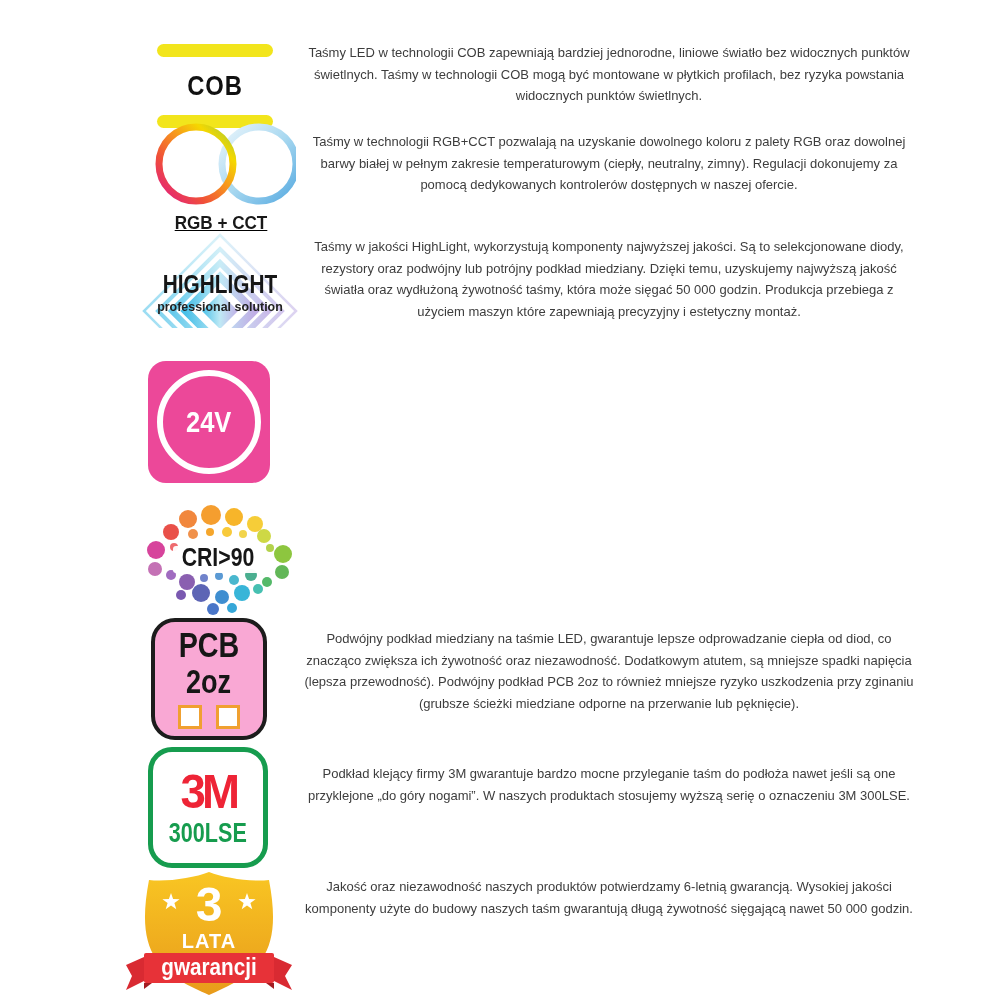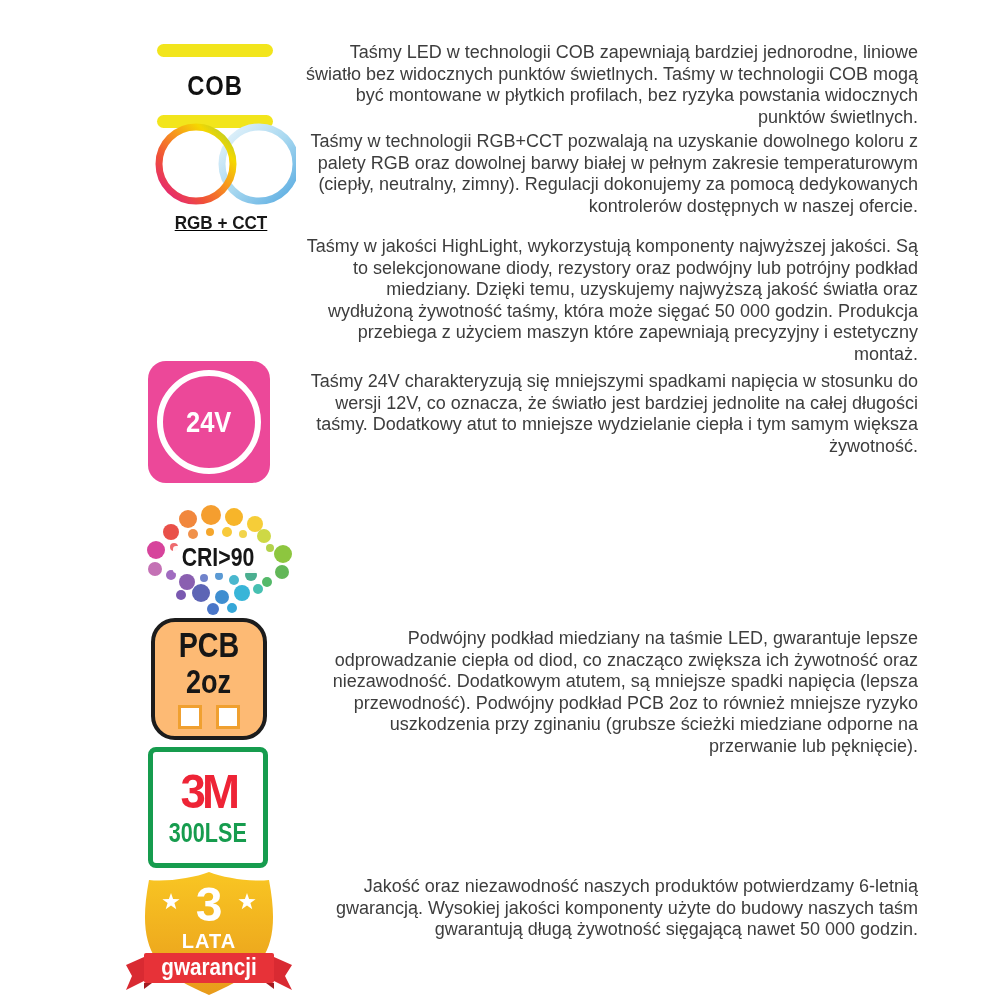--- a/index.html
+++ b/index.html
@@ -1,19 +1,19 @@
 <!DOCTYPE html>
 <html><head>
 <meta charset="utf-8">
 <style>
   html,body{margin:0;padding:0;background:#fff;}
   .page{position:relative;width:1000px;height:1000px;background:#fff;overflow:hidden;
         font-family:"Liberation Sans",sans-serif;}
-  .para{position:absolute;left:300px;width:618px;font-size:18px;line-height:21.5px;
-        color:#3d3d3d;text-align:right;}
+  .para{position:absolute;left:300px;width:618px;font-size:13px;line-height:21.5px;
+        color:#3d3d3d;text-align:center;}
   
   .cob-box{position:absolute;left:157px;top:44px;width:116px;height:84px;
            display:flex;flex-direction:column;justify-content:space-between;}
   .cob-bar{height:13px;border-radius:7px;background:#f2e51c;}
   .cob-label{text-align:center;font-size:28px;font-weight:bold;color:#111;
              letter-spacing:1px;transform:scaleX(.85);}
   
   .rgb-box{position:absolute;left:146px;top:122px;width:150px;text-decoration:underline;}
   .rgb-label{text-align:center;font-size:19px;font-weight:bold;color:#181818;
              margin-top:2px;transform:scaleX(.9);}
@@ -27,29 +27,29 @@
   
   .v24-box{position:absolute;left:148px;top:361px;width:122px;height:122px;
            background:#ec4899;border-radius:18px;display:flex;align-items:center;justify-content:center;}
   .v24-ring{width:92px;height:92px;border:6px solid #fff;border-radius:50%;
             display:flex;align-items:center;justify-content:center;}
   .v24-label{color:#fff;font-size:30px;font-weight:bold;transform:scaleX(.85);}
   
   .cri-box{position:absolute;left:143px;top:502px;}
   
   .pcb-box{position:absolute;left:151px;top:618px;width:108px;height:110px;
-           border:4px solid #1c1c1c;border-radius:24px;background:#fdba74;
+           border:4px solid #1c1c1c;border-radius:24px;background:#f9a8d4;
            display:flex;flex-direction:column;align-items:center;padding-top:4px;}
   .pcb-l1{font-size:35px;font-weight:bold;color:#161616;transform:scaleX(.82);line-height:38px;}
   .pcb-l2{font-size:33px;font-weight:bold;color:#161616;transform:scaleX(.82);line-height:36px;}
   .pcb-pads{display:flex;gap:14px;margin-top:5px;}
   .pcb-pad{width:18px;height:18px;border:3px solid #f0a030;background:#fff;}
   
   .m3-box{position:absolute;left:148px;top:747px;width:110px;height:111px;
-          border:5px solid #169c4e;border-radius:8px;background:#fff;
+          border:5px solid #169c4e;border-radius:24px;background:#fff;
           display:flex;flex-direction:column;align-items:center;justify-content:center;}
   .m3-brand{font-size:48px;font-weight:bold;color:#ee2436;letter-spacing:-4px;
             line-height:48px;transform:scaleX(.95);}
   .m3-series{font-size:27px;font-weight:bold;color:#169c4e;transform:scaleX(.8);
              line-height:30px;margin-top:2px;}
   
   .shield-box{position:absolute;left:122px;top:869px;}
   svg text{font-family:"Liberation Sans",sans-serif;}
 </style>
 </head>
@@ -80,28 +80,45 @@
           <stop offset="1" stop-color="#55a9e0"></stop>
         </linearGradient>
       </defs>
       <circle cx="113" cy="42" r="37" fill="none" stroke="url(#grad-cct)" stroke-width="7"></circle>
       <circle cx="50" cy="42" r="37" fill="none" stroke="url(#grad-rgb)" stroke-width="7"></circle>
     </svg>
     <div class="rgb-label">RGB + CCT</div>
   </div>
   <div class="para" style="top:131px">Taśmy w technologii RGB+CCT pozwalają na uzyskanie dowolnego koloru  z palety RGB oraz dowolnej barwy białej w pełnym zakresie temperaturowym (ciepły, neutralny, zimny). Regulacji dokonujemy za pomocą dedykowanych kontrolerów dostępnych w naszej ofercie.</div>
 
+  <div class="hl-box">
+    <svg class="hl-svg" width="160" height="95" viewBox="0 0 160 95">
+      <defs>
+        <linearGradient id="grad-hl" x1="0" y1="0" x2="1" y2="0">
+          <stop offset="0" stop-color="#49c0e8"></stop>
+          <stop offset="0.5" stop-color="#bfe9f5"></stop>
+          <stop offset="1" stop-color="#c0aee5"></stop>
+        </linearGradient>
+      </defs>
+      <path d="M80,2 L156,78 L80,154 L4,78 Z" fill="none" stroke="url(#grad-hl)" stroke-width="2.5" opacity="0.55"></path>
+      <path d="M80,16 L142,78 L80,140 L18,78 Z" fill="none" stroke="url(#grad-hl)" stroke-width="4" opacity="0.7"></path>
+      <path d="M80,30 L128,78 L80,126 L32,78 Z" fill="none" stroke="url(#grad-hl)" stroke-width="6" opacity="0.85"></path>
+      <path d="M80,44 L114,78 L80,112 L46,78 Z" fill="none" stroke="url(#grad-hl)" stroke-width="8"></path>
+      <path d="M80,60 L98,78 L80,96 L62,78 Z" fill="url(#grad-hl)"></path>
+    </svg>
+    <div class="hl-title">HIGHLIGHT</div>
+    <div class="hl-sub">professional solution</div>
+  </div>
   <div class="para" style="top:236px">Taśmy w jakości HighLight, wykorzystują komponenty najwyższej jakości. Są to selekcjonowane diody, rezystory oraz podwójny lub potrójny podkład miedziany. Dzięki temu, uzyskujemy najwyższą jakość światła oraz wydłużoną żywotność taśmy, która może sięgać 50 000 godzin. Produkcja przebiega z użyciem maszyn które zapewniają precyzyjny i estetyczny montaż.</div>
 
   <div class="v24-box">
     <div class="v24-ring">
       <div class="v24-label">24V</div>
     </div>
   </div>
-  <div class="para" style="top:371px">Taśmy 24V charakteryzują się mniejszymi spadkami napięcia w stosunku do wersji 12V, co oznacza, że światło jest bardziej jednolite na całej długości taśmy. Dodatkowy atut to mniejsze wydzielanie ciepła i tym samym większa żywotność.</div>
 
   <div class="cri-box">
     <svg width="150" height="115" viewBox="0 0 150 115">
       <circle cx="45" cy="17" r="9" fill="#f1873d"></circle>
         <circle cx="68" cy="13" r="10" fill="#f59e2f"></circle>
       <circle cx="91" cy="15" r="9" fill="#f7b52a"></circle>
         <circle cx="112" cy="22" r="8" fill="#f6cd38"></circle>
       <circle cx="28" cy="30" r="8" fill="#e95049"></circle>
         <circle cx="50" cy="32" r="5" fill="#f0914b"></circle>
       <circle cx="67" cy="30" r="4" fill="#f5a62c"></circle>
@@ -140,20 +157,21 @@
       <div class="pcb-pad"></div>
       <div class="pcb-pad"></div>
     </div>
   </div>
   <div class="para" style="top:628px">Podwójny podkład miedziany na taśmie LED, gwarantuje lepsze odprowadzanie ciepła od diod, co znacząco zwiększa ich żywotność oraz niezawodność. Dodatkowym atutem, są mniejsze spadki napięcia (lepsza przewodność). Podwójny podkład PCB 2oz to również mniejsze ryzyko uszkodzenia przy zginaniu (grubsze ścieżki miedziane odporne na przerwanie lub pęknięcie).</div>
 
   <div class="m3-box">
     <div class="m3-brand">3M</div>
     <div class="m3-series">300LSE</div>
   </div>
+  <div class="para" style="top:763px">Podkład klejący firmy 3M gwarantuje bardzo mocne przyleganie taśm do podłoża nawet jeśli są one przyklejone „do góry nogami”.  W naszych produktach stosujemy wyższą serię o oznaczeniu 3M 300LSE.</div>
 
   <div class="shield-box">
     <svg width="175" height="128" viewBox="0 0 175 128">
       <defs>
         <linearGradient id="grad-gold" x1="0" y1="0" x2="0" y2="1">
           <stop offset="0" stop-color="#f9c623"></stop>
           <stop offset="1" stop-color="#e89b1b"></stop>
         </linearGradient>
       </defs>
       <path d="M87,3 C72,9 45,13 27,11 C20,48 22,72 34,90 C47,109 68,117 87,126 C106,117 127,109 140,90 C152,72 154,48 147,11 C129,13 102,9 87,3 Z" fill="url(#grad-gold)"></path>

